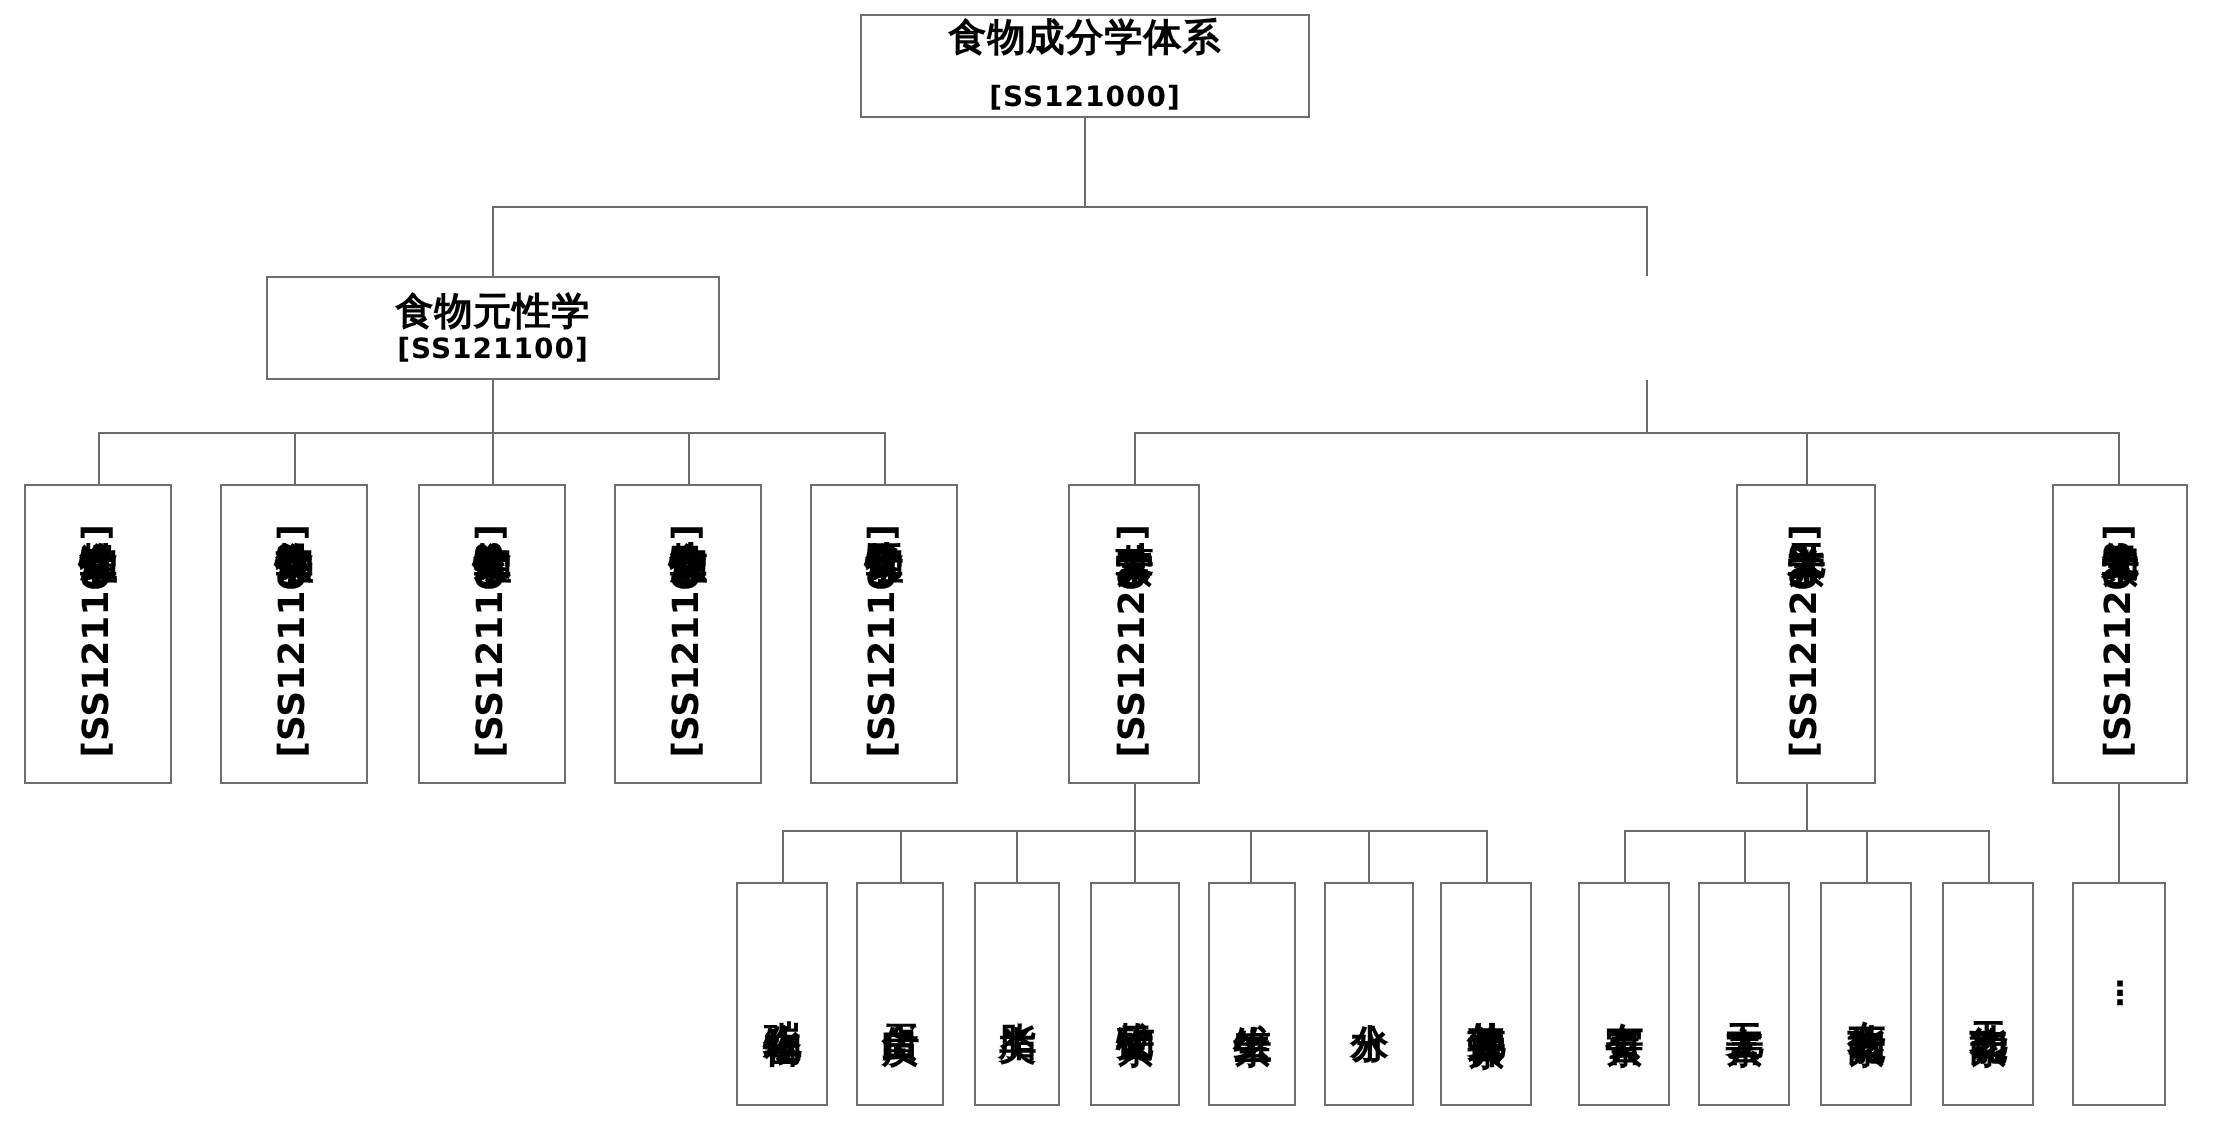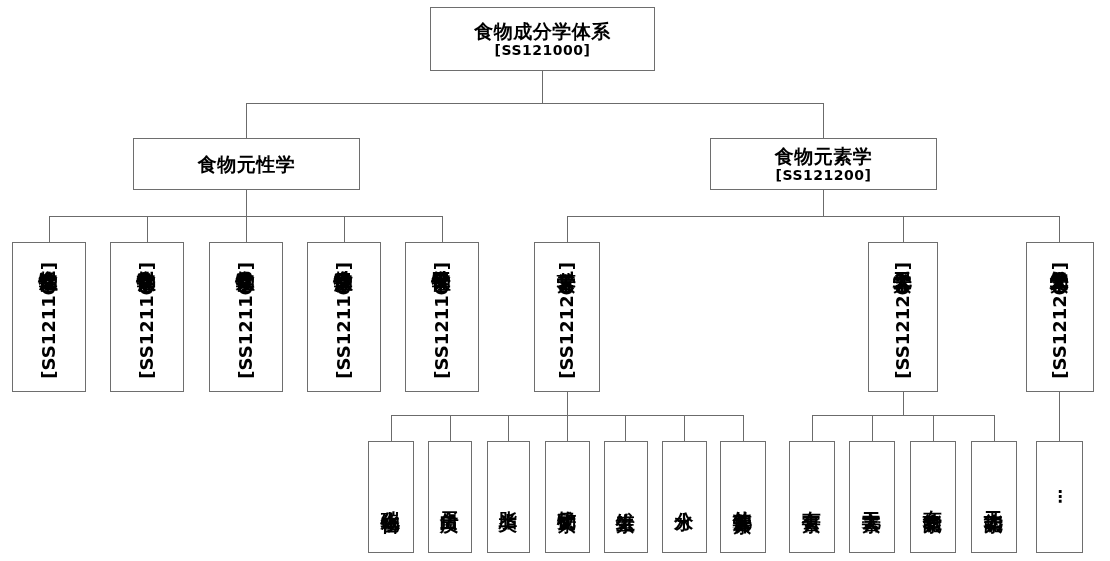--- a/index.html
+++ b/index.html
@@ -129,31 +129,28 @@
 
   <div class="ln v" style="left:903px;top:392px;height:23px;"></div>
   <div class="ln h" style="left:812px;top:415px;width:182px;"></div>
   <div class="ln v" style="left:812px;top:415px;height:26px;"></div>
   <div class="ln v" style="left:872px;top:415px;height:26px;"></div>
   <div class="ln v" style="left:933px;top:415px;height:26px;"></div>
   <div class="ln v" style="left:994px;top:415px;height:26px;"></div>
 
   <div class="ln v" style="left:1059px;top:392px;height:49px;"></div>
 
-  <div class="node horiz" style="left:430px;top:7px;width:225px;height:64px;">
+  <div class="node horiz" style="left:430px;top:7px;width:225px;height:52px;justify-content:space-between;">
     <span class="title">食物成分学体系</span>
     <span class="code">[SS121000]</span>
   </div>
 
   <div class="node horiz" style="left:133px;top:138px;width:227px;height:52px;">
     <span class="title">食物元性学</span>
-  </div>
-  <div class="node horiz" style="left:710px;top:138px;width:227px;height:52px;">
-    <span class="title">食物元素学</span>
-    <span class="code">[SS121200]</span>
+    <span class="code">[SS121100]</span>
   </div>
 
   <div class="node vert" style="left:12px;top:242px;width:74px;height:150px;">
     <span class="title">食物温性学</span>
     <span class="code">[SS121101]</span>
   </div>
   <div class="node vert" style="left:110px;top:242px;width:74px;height:150px;">
     <span class="title">食物热性学</span>
     <span class="code">[SS121102]</span>
   </div>

